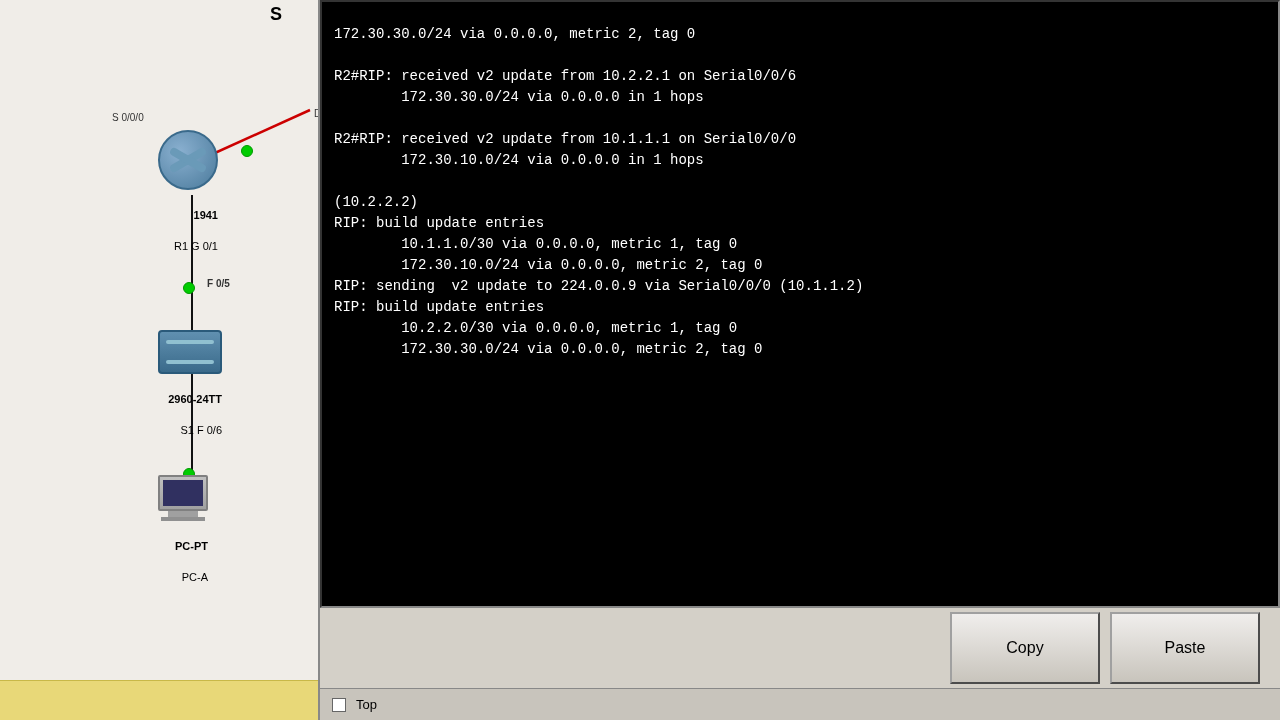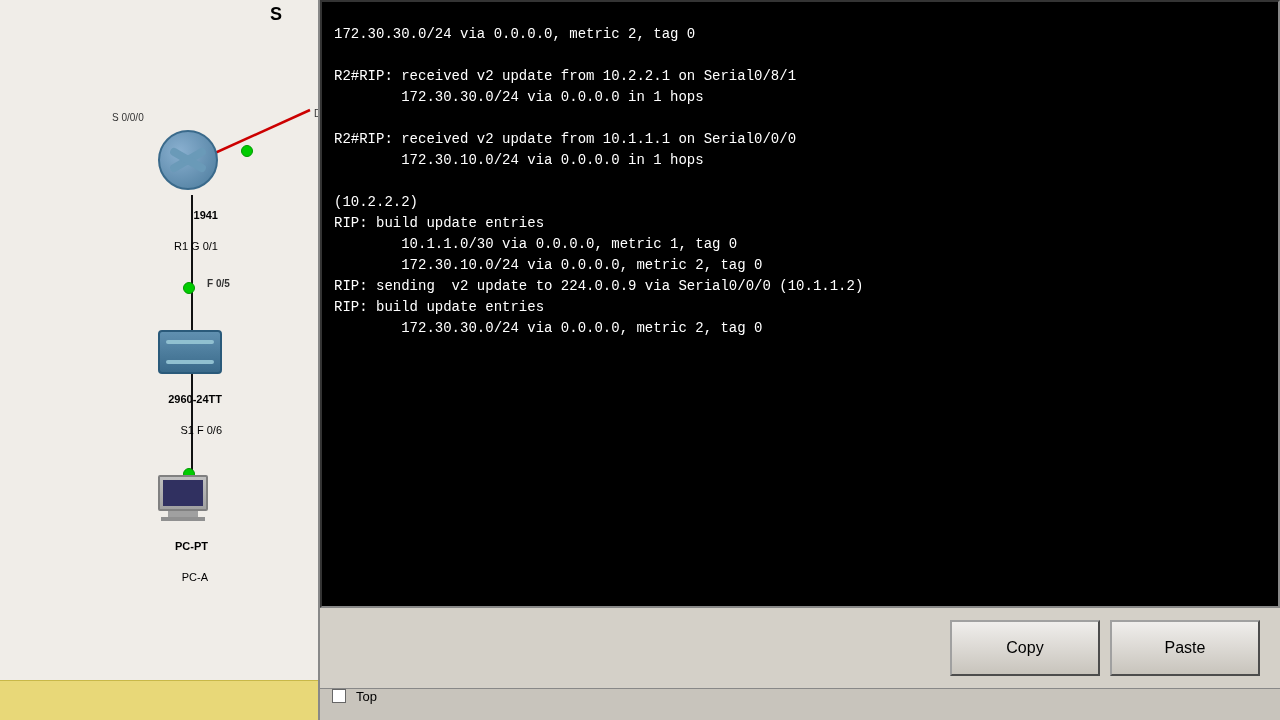--- a/index.html
+++ b/index.html
@@ -242,41 +242,41 @@
       background: #d4d0c8;
       display: flex;
       align-items: center;
       padding: 0 20px;
       gap: 10px;
       justify-content: flex-end;
     }
 
     .action-btn {
       width: 150px;
-      height: 56px;
+      height: 72px;
       background: linear-gradient(180deg, #f0eeec 0%, #c8c4bc 100%);
       border: 2px outset #a0a0a0;
       font-family: Arial, sans-serif;
       font-size: 16px;
       font-weight: normal;
       color: #000;
       cursor: pointer;
       text-align: center;
       display: flex;
       align-items: center;
       justify-content: center;
     }
 
     
     #footer-bar {
       height: 32px;
       background: #c8c4bc;
       border-top: 1px solid #888;
       display: flex;
-      align-items: flex-start;
+      align-items: center;
       padding: 0 12px;
       gap: 10px;
     }
 
     .top-checkbox {
       width: 14px;
       height: 14px;
       border: 1px solid #666;
       background: #fff;
       display: inline-block;
@@ -364,32 +364,33 @@
   <div id="yellow-strip"></div>
 </div>
 
 <div id="right-panel">
 
   <div id="terminal-container">
     <div id="terminal-scroll">
 
     <div class="terminal-line">172.30.30.0/24 via 0.0.0.0, metric 2, tag 0</div>
         <div class="terminal-line"> </div>
-        <div class="terminal-line">R2#RIP: received v2 update from 10.2.2.1 on Serial0/8/1</div>
+        <div class="terminal-line">R2#RIP: received v2 update from 10.2.2.1 on Serial0/0/6</div>
         <div class="terminal-line">        172.30.30.0/24 via 0.0.0.0 in 1 hops</div>
         <div class="terminal-line"> </div>
         <div class="terminal-line">R2#RIP: received v2 update from 10.1.1.1 on Serial0/0/0</div>
         <div class="terminal-line">        172.30.10.0/24 via 0.0.0.0 in 1 hops</div>
         <div class="terminal-line"> </div>
         <div class="terminal-line">(10.2.2.2)</div>
         <div class="terminal-line">RIP: build update entries</div>
         <div class="terminal-line">        10.1.1.0/30 via 0.0.0.0, metric 1, tag 0</div>
         <div class="terminal-line">        172.30.10.0/24 via 0.0.0.0, metric 2, tag 0</div>
         <div class="terminal-line">RIP: sending  v2 update to 224.0.0.9 via Serial0/0/0 (10.1.1.2)</div>
         <div class="terminal-line">RIP: build update entries</div>
+        <div class="terminal-line">        10.2.2.0/30 via 0.0.0.0, metric 1, tag 0</div>
         <div class="terminal-line">        172.30.30.0/24 via 0.0.0.0, metric 2, tag 0</div>
         <div class="terminal-line"> </div>
       </div>
   </div>
 
   <div id="bottom-area">
     <button class="action-btn">Copy</button>
     <button class="action-btn">Paste</button>
   </div>
 

